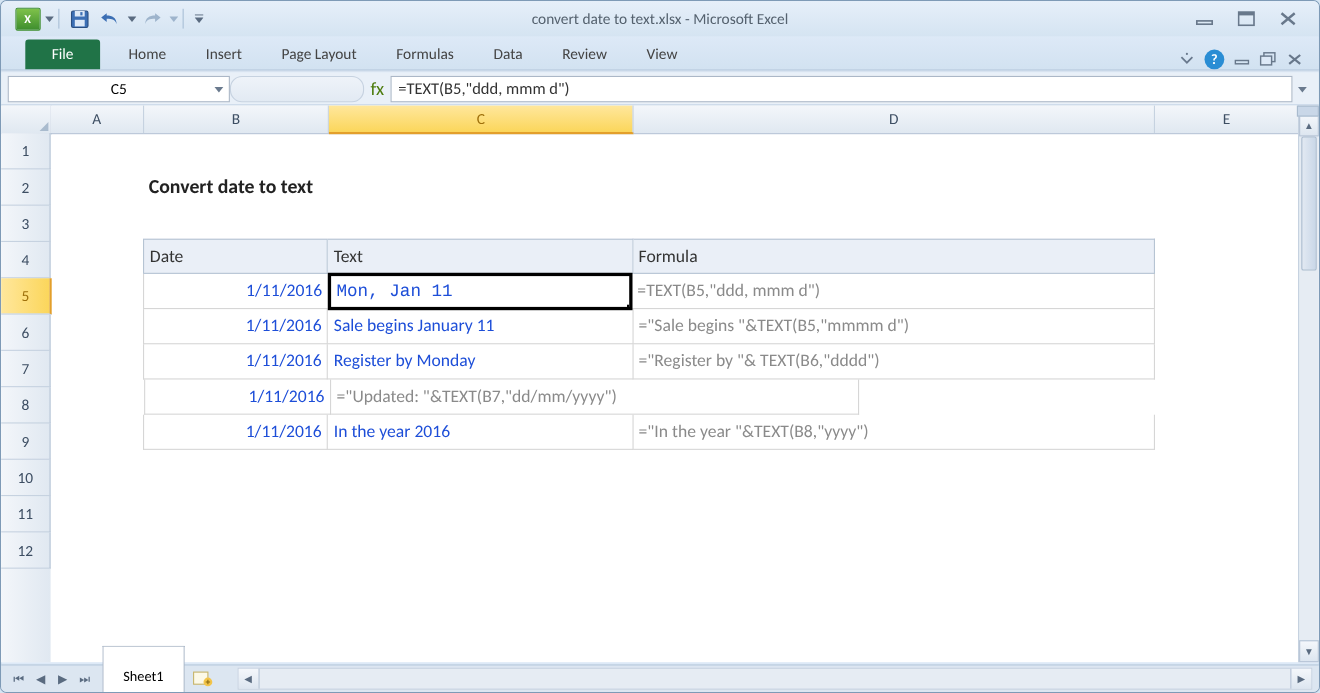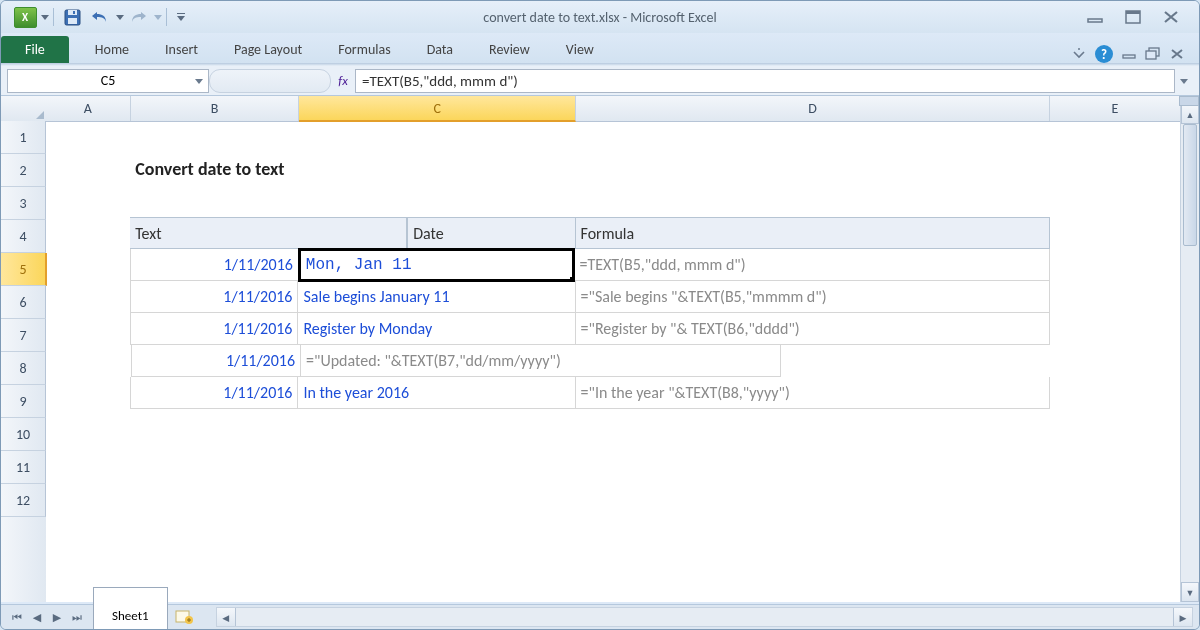--- a/index.html
+++ b/index.html
@@ -8,30 +8,30 @@
 .qat{display:flex;align-items:center;gap:0;padding-left:10px;}
 .qat-icon{width:28px;height:22px;display:flex;align-items:center;justify-content:center;}
 .excel-logo{width:21px;height:19px;background:linear-gradient(#7FC24A,#3E8E2E);border:1px solid #3E8E2E;border-radius:2px;position:relative;display:flex;align-items:center;justify-content:center;color:white;font-size:11px;font-weight:bold;}
 .excel-logo::after{content:"X";}
 .save-icon svg,.undo-icon svg,.redo-icon svg{display:block;}
 .qat-sep{width:1px;height:18px;background:#A9BFD6;margin:0 4px;}
 .dropdown-tri{width:8px;height:8px;margin-left:2px;}
 .title-text{position:absolute;left:0;right:0;text-align:center;pointer-events:none;font-size:14px;color:#55626F;}
 .winbtns{margin-left:auto;display:flex;gap:18px;padding-right:18px;}
 .winbtn{width:20px;height:16px;display:flex;align-items:center;justify-content:center;color:#68788B;}
-.ribbon-tabs{height:30px;display:flex;align-items:flex-end;background:linear-gradient(#DDE9F7,#D2E2F1);padding-left:0;}
+.ribbon-tabs{height:30px;display:flex;align-items:flex-end;background:linear-gradient(#DDE9F7,#D2E2F1);padding-left:22px;}
 .file-tab{background:#207347;color:white;padding:5px 24px;font-size:14px;border-top-left-radius:3px;border-top-right-radius:3px;margin-right:8px;cursor:pointer;}
 .tab{padding:5px 18px;font-size:14px;color:#444;cursor:pointer;}
 .ribbon-right{margin-left:auto;display:flex;align-items:center;gap:8px;padding-right:14px;}
 .help-circle{width:18px;height:18px;border-radius:50%;background:#2A8DD4;color:white;font-size:13px;display:flex;align-items:center;justify-content:center;font-weight:bold;}
 .ribbon-divider{height:3px;background:linear-gradient(#B5C8DD,#E9F1F9);}
 .formula-row{height:30px;display:flex;align-items:center;background:#E9F0F8;border-bottom:1px solid #B5C8DD;padding:4px 6px;box-sizing:border-box;gap:0;}
 .name-box{width:200px;height:22px;background:white;border:1px solid #ABB7C7;display:flex;align-items:center;justify-content:center;font-size:14px;position:relative;}
 .name-box .dd{position:absolute;right:4px;}
-.fx-btn{width:24px;height:20px;display:flex;align-items:center;justify-content:center;font-style:italic;font-size:13px;color:#4c1d95;}
+.fx-btn{width:24px;height:20px;display:flex;align-items:center;justify-content:center;font-size:17px;color:#4d7c0f;}
 .formula-input{flex:1;height:22px;background:white;border:1px solid #ABB7C7;padding:0 6px;font-size:15px;display:flex;align-items:center;color:#333;}
 .grid-area{position:relative;display:flex;height:506px;background:white;}
 .corner{width:45px;height:25px;background:linear-gradient(#F3F6FA,#E0E8F1);border-right:1px solid #B6C4D6;border-bottom:1px solid #B6C4D6;position:absolute;left:0;top:0;display:flex;align-items:center;justify-content:center;}
 .corner::after{content:"";width:0;height:0;border-left:8px solid transparent;border-bottom:8px solid #A9BBCE;position:absolute;right:2px;bottom:2px;}
 .col-headers{position:absolute;left:45px;top:0;right:18px;height:25px;display:flex;background:linear-gradient(#F3F6FA,#E0E8F1);border-bottom:1px solid #B6C4D6;}
 .col-h{border-right:1px solid #C6D2E0;display:flex;align-items:center;justify-content:center;font-size:14px;color:#3D4E63;cursor:pointer;}
 .col-h.sel{background:linear-gradient(#FFE79C,#FBD65B);color:#9E6F0A;border-bottom:2px solid #E39F2B;height:24px;}
 .colA{width:85px;} .colB{width:170px;} .colC{width:280px;} .colD{width:480px;} .colE{width:132px;}
 .row-headers{position:absolute;left:0;top:25px;width:45px;bottom:0;background:linear-gradient(90deg,#F3F6FA,#E0E8F1);}
 .row-h{height:32px;border-bottom:1px solid #C6D2E0;border-right:1px solid #B6C4D6;display:flex;align-items:center;justify-content:center;font-size:14px;color:#3D4E63;cursor:pointer;}
@@ -239,22 +239,22 @@
       <div class="row">
         <div class="cell colA noborder"></div>
         <div class="cell colB noborder"></div>
         <div class="cell colC noborder"></div>
         <div class="cell colD noborder"></div>
         <div class="cell colE noborder"></div>
       </div>
 
       <div class="row">
         <div class="cell colA noborder"></div>
+        <div class="cell colB th first">Date</div>
         <div class="cell colC th">Text</div>
-        <div class="cell colB th first">Date</div>
         <div class="cell colD th">Formula</div>
         <div class="cell colE noborder"></div>
       </div>
 
       <div class="row">
         <div class="cell colA noborder"></div>
         <div class="cell colB td first right">1/11/2016</div>
         <div class="cell colC td selected-cell">Mon, Jan 11</div>
         <div class="cell colD td gray">=TEXT(B5,"ddd, mmm d")</div>
         <div class="cell colE noborder"></div>

